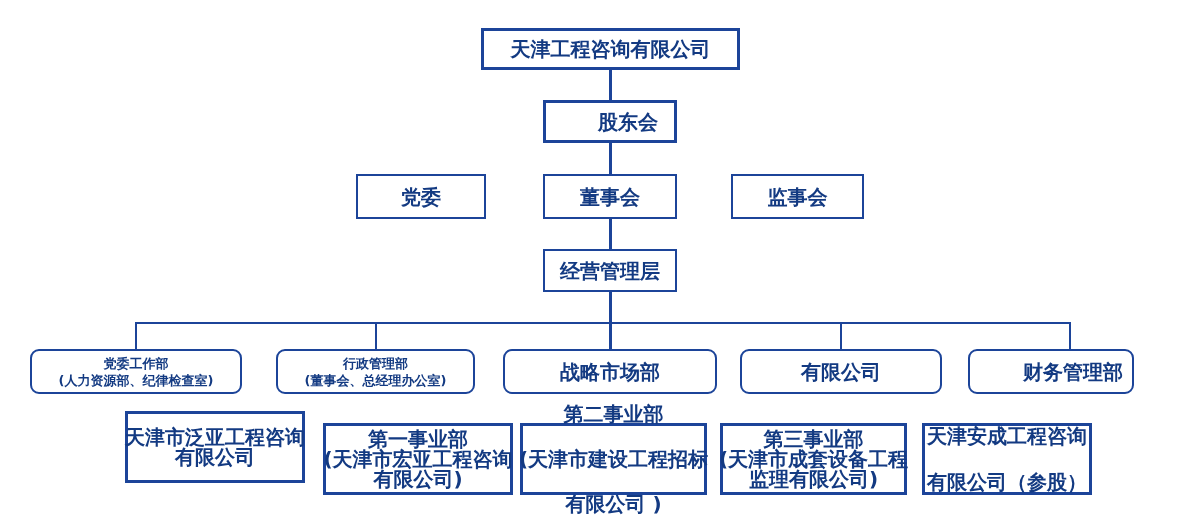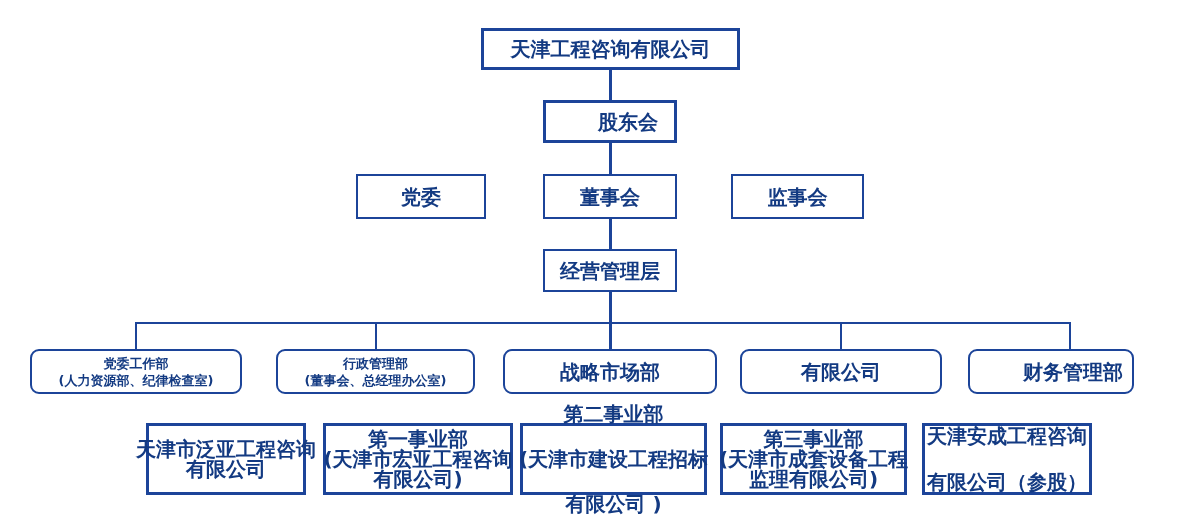--- a/index.html
+++ b/index.html
@@ -84,21 +84,21 @@
   <div class="box round" style="left:503px;top:349px;width:214px;height:45px;">
     <span class="ln">战略市场部</span>
   </div>
   <div class="box round" style="left:740px;top:349px;width:202px;height:45px;">
     <span class="ln">有限公司</span>
   </div>
   <div class="box round" style="left:968px;top:349px;width:166px;height:45px;padding-left:44px;">
     <span class="ln">财务管理部</span>
   </div>
 
-  <div class="box thick" style="left:125px;top:423px;width:160px;height:72px;margin-left:21px;">
+  <div class="box thick" style="left:125px;top:411px;width:180px;height:72px;">
     <span class="ln">天津市泛亚工程咨询</span>
     <span class="ln">有限公司</span>
   </div>
   <div class="box thick" style="left:323px;top:423px;width:190px;height:72px;">
     <span class="ln">第一事业部</span>
     <span class="ln">(天津市宏亚工程咨询</span>
     <span class="ln">有限公司)</span>
   </div>
   <div class="box thick" style="left:520px;top:423px;width:187px;height:72px;gap:25px;">
     <span class="ln">第二事业部</span>

